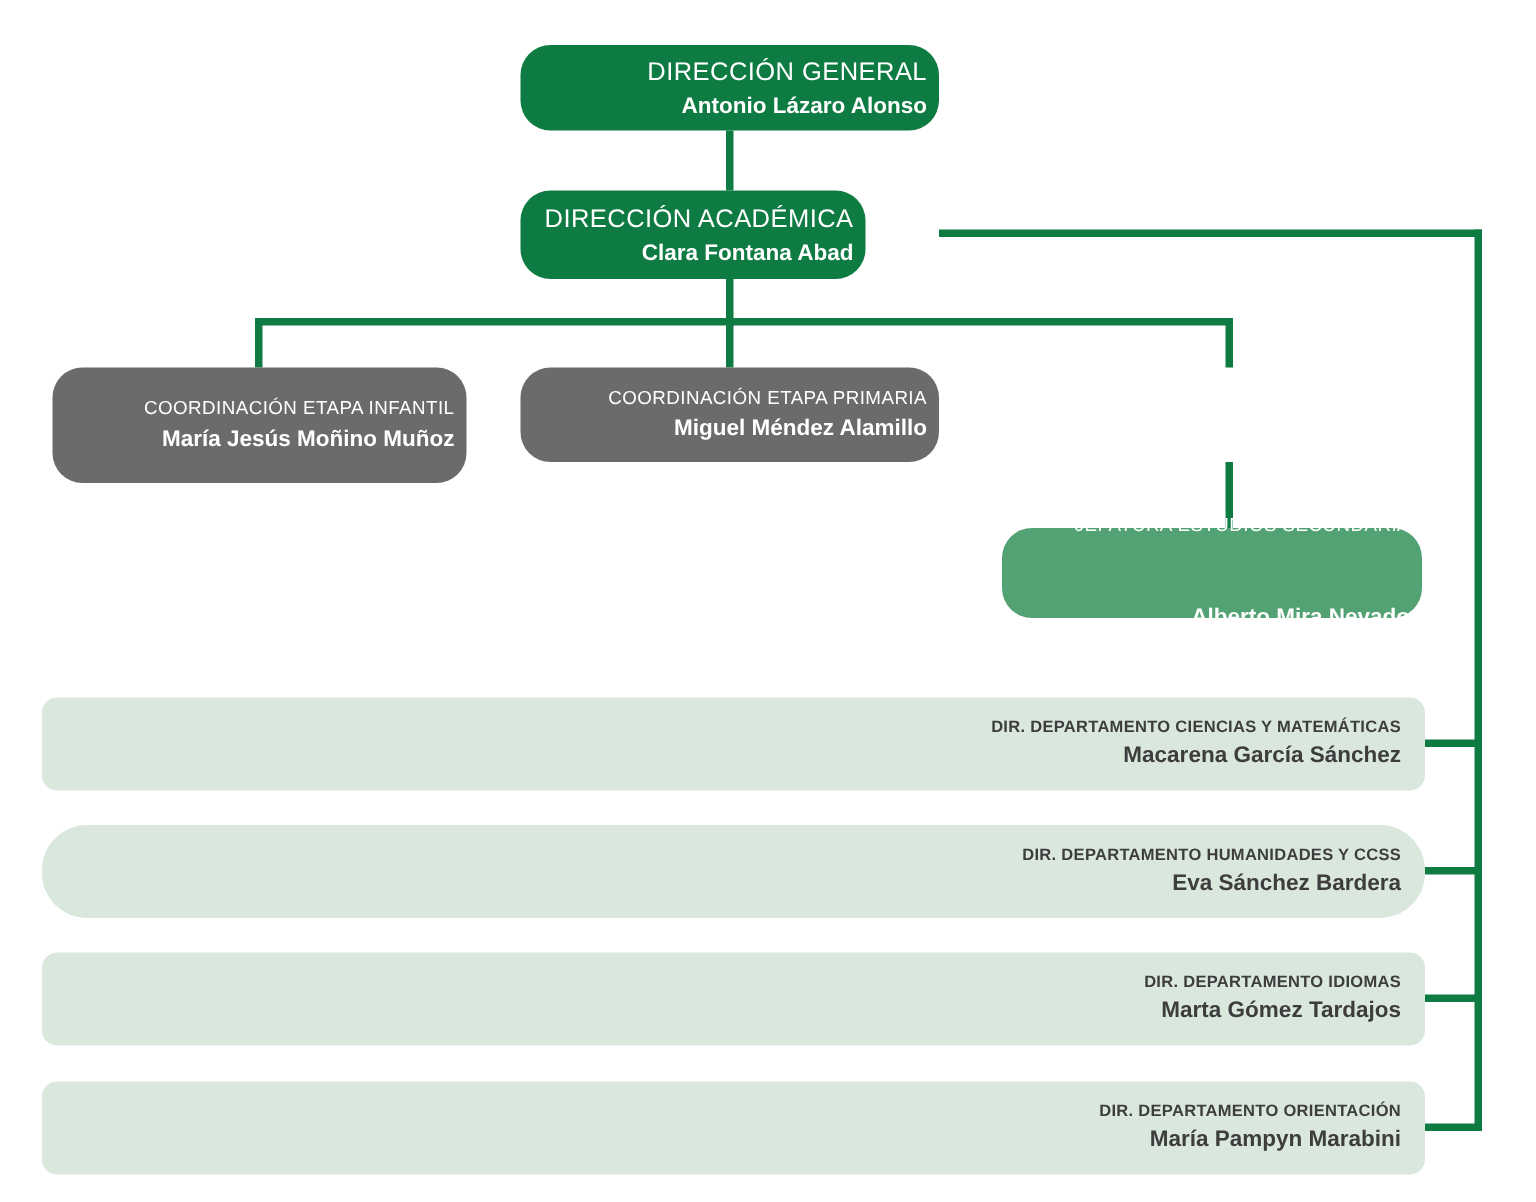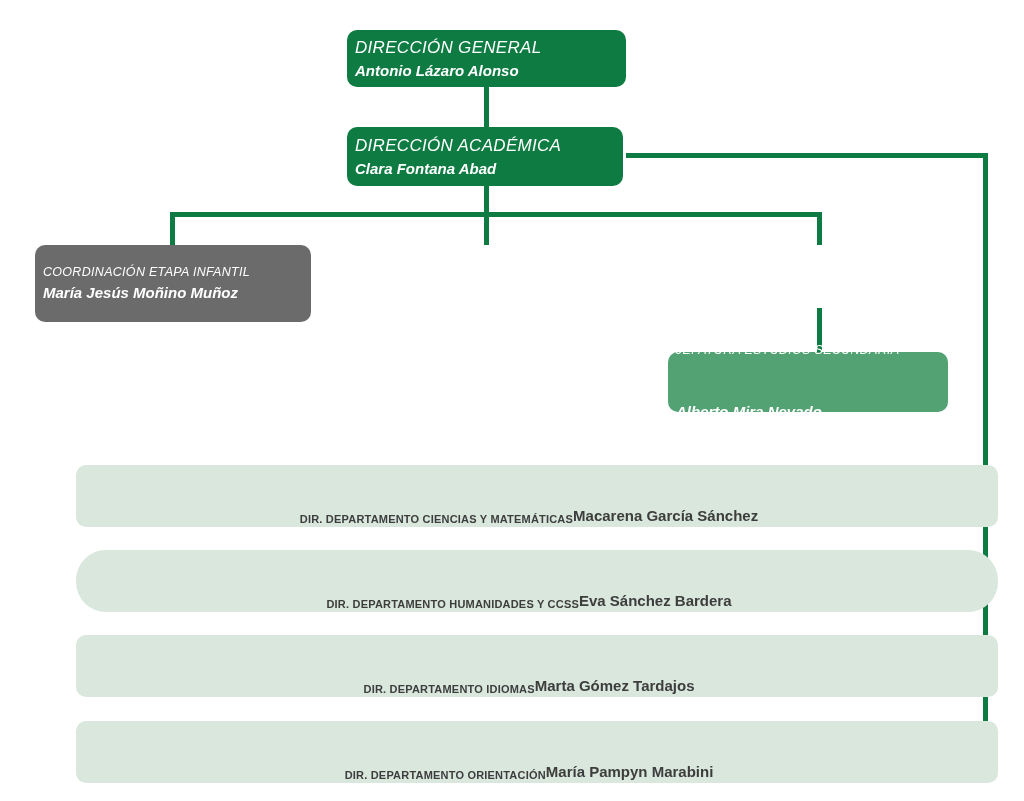--- a/index.html
+++ b/index.html
@@ -18,61 +18,59 @@
     width: 1024px;
     height: 801px;
     background: #ffffff;
     overflow: hidden;
   }
 
   .connector { position: absolute; background: var(--dark-green); }
 
   .node {
     position: absolute;
-    border-radius: 10px;
+    border-radius: 20px;
     display: flex;
     flex-direction: column;
     justify-content: center;
-    align-items: flex-start;
+    align-items: flex-end;
     text-align: center;
     line-height: 1.4;
     padding: 4px 8px;
-    font-style: italic;
   }
   .node.green  { background: var(--dark-green);   color: #ffffff; }
   .node.medium { background: var(--medium-green); color: #ffffff; gap: 41px; }
   .node.gray   { background: var(--gray);         color: #ffffff; }
 
   .title-lg { font-size: 17px; font-weight: 400; letter-spacing: 0.3px; }
   .title-sm { font-size: 12.5px; font-weight: 400; letter-spacing: 0.3px; }
   .name     { font-size: 15px;  font-weight: 700; }
 
   .dept {
     position: absolute;
     left: 28px;
     width: 922px;
     height: 62px;
     background: var(--light-green);
     border-radius: 10px;
     display: flex;
-    flex-direction: row;
+    flex-direction: column;
     justify-content: center;
     align-items: flex-end;
     padding-right: 16px;
     color: var(--text-dark);
     line-height: 1.5;
     text-align: right;
-    margin-left: 48px;
   }
   .dept .title { font-size: 11px; font-weight: 700; letter-spacing: 0.2px; }
   .dept .name  { font-size: 15px; font-weight: 700; }
 
   
   #node-general     { left: 347px; top: 30px;  width: 279px; height: 57px; }
-  #node-academica   { left: 347px; top: 127px; width: 276px; height: 59px; }
+  #node-academica   { left: 347px; top: 127px; width: 230px; height: 59px; }
   #node-infantil    { left: 35px;  top: 245px; width: 276px; height: 77px; }
   #node-primaria    { left: 347px; top: 245px; width: 279px; height: 63px; }
   #node-secundaria  { left: 668px; top: 245px; width: 280px; height: 63px; }
   #node-jefatura    { left: 668px; top: 352px; width: 280px; height: 60px; }
 
   #dept-0 { top: 465px; }
   #dept-1 { top: 550px; border-radius: 30px; }
   #dept-2 { top: 635px; }
   #dept-3 { top: 721px; }
 
@@ -118,20 +116,24 @@
   <div class="node green" id="node-academica">
     <div class="title-lg">DIRECCIÓN ACADÉMICA</div>
     <div class="name">Clara Fontana Abad</div>
   </div>
 
   <div class="node gray" id="node-infantil">
     <div class="title-sm">COORDINACIÓN ETAPA INFANTIL</div>
     <div class="name">María Jesús Moñino Muñoz</div>
   </div>
 
+  <div class="node gray" id="node-primaria">
+    <div class="title-sm">COORDINACIÓN ETAPA PRIMARIA</div>
+    <div class="name">Miguel Méndez Alamillo</div>
+  </div>
 
 
   <div class="node medium" id="node-jefatura">
     <div class="title-sm">JEFATURA ESTUDIOS SECUNDARIA</div>
     <div class="name">Alberto Mira Nevado</div>
   </div>
 
   <div class="dept" id="dept-0">
     <div class="title">DIR. DEPARTAMENTO CIENCIAS Y MATEMÁTICAS</div>
     <div class="name">Macarena García Sánchez</div>

